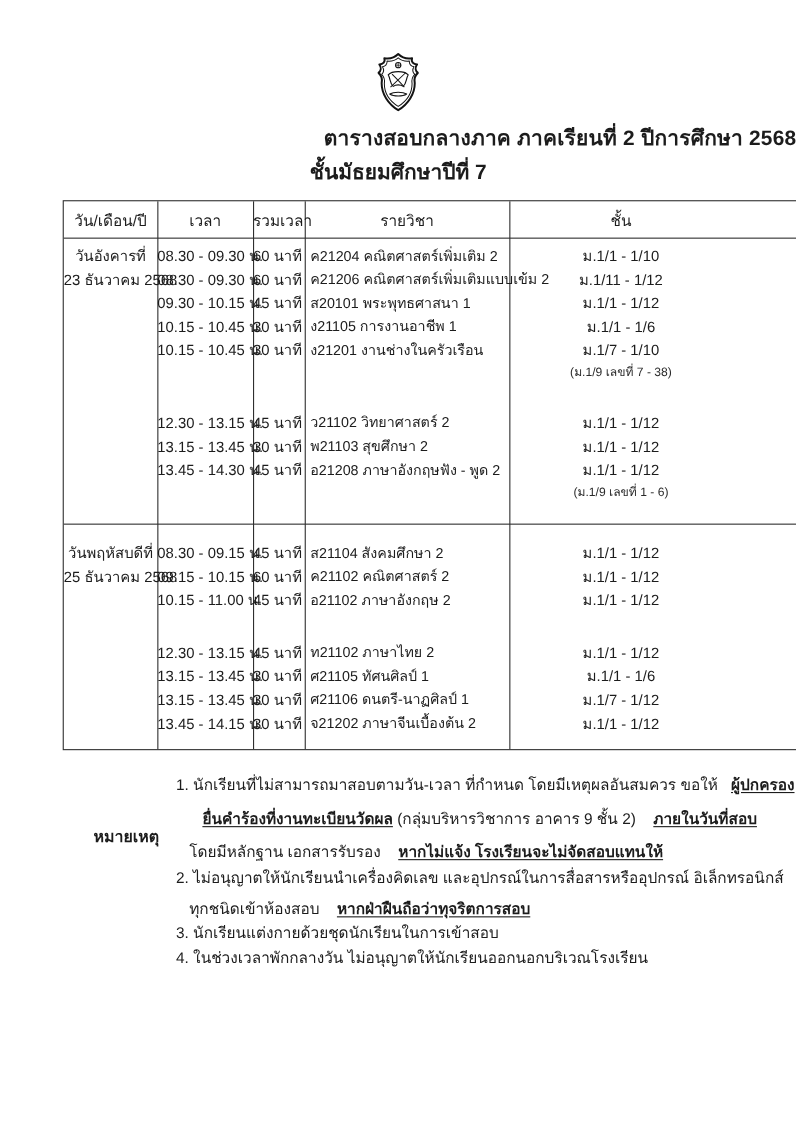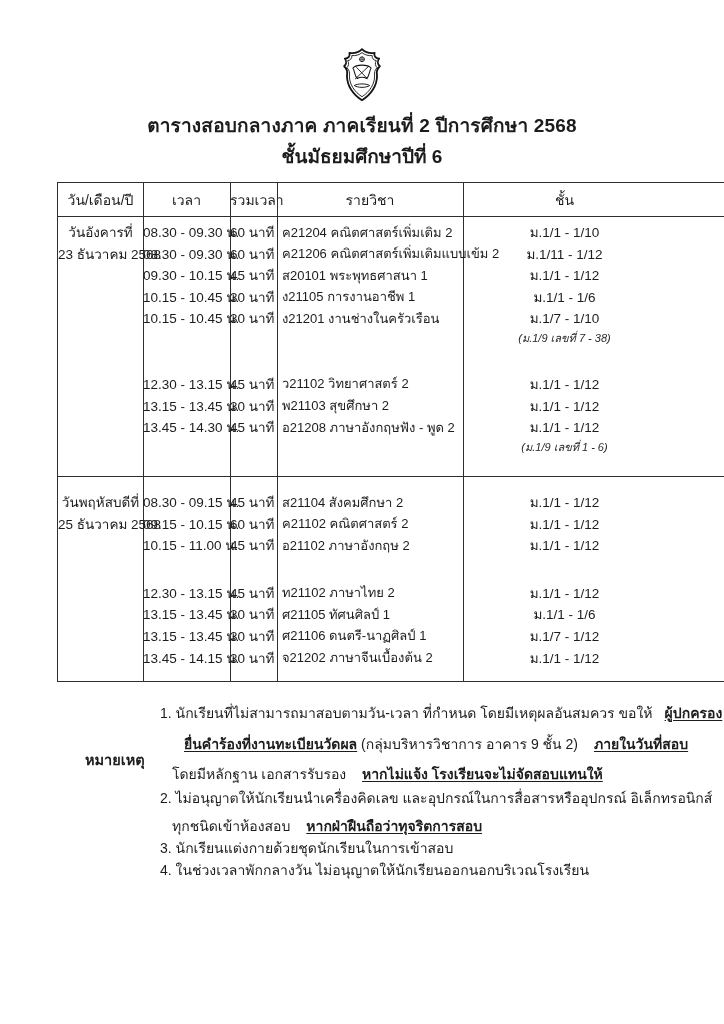--- a/index.html
+++ b/index.html
@@ -8,21 +8,21 @@
     width:724px; height:1024px; position:relative;
     font-family:"Liberation Sans", sans-serif;
     color:#1c1c1c;
   }
   .page { position:absolute; inset:0; background:#fff; overflow:hidden; }
 
   
   .crest { position:absolute; left:341px; top:46px; width:42px; height:58px; }
   .title-1 {
     position:absolute; left:0; right:0; top:110px;
-    text-align:center; font-size:19px; font-weight:bold; letter-spacing:.2px;
+    text-align:right; font-size:19px; font-weight:bold; letter-spacing:.2px;
   }
   .title-2 {
     position:absolute; left:0; right:0; top:141px;
     text-align:center; font-size:19px; font-weight:bold;
   }
 
   
   .exam-table {
     position:absolute; left:57px; top:182px; width:669px; height:500px;
     border:1.4px solid #2f2f2f; font-size:13.5px;
@@ -38,21 +38,21 @@
     align-items:center; text-align:center; font-size:14px;
   }
   .day-block { position:absolute; left:0; right:0; }
   .db-1 { top:34px; height:259px; padding-top:4px; }
   .db-2 { top:302px; height:205px; padding-top:6px; }
 
   .row {
     display:grid; grid-template-columns:85px 87px 47px 186px 203px;
     height:21.6px; align-items:center;
   }
-  .row-note { height:18px;font-style:italic; }
+  .row-note { height:18px; }
   .cell { overflow:visible; white-space:nowrap; }
   .c-day   { text-align:center; font-size:13.5px; }
   .c-time  { text-align:center; }
   .c-dur   { text-align:left; }
   .c-subj  { text-align:left; padding-left:5px; font-size:13px; }
   .c-grade { text-align:center; }
   .gnote   { grid-column:5; font-size:11px; color:#2a2a2a; }
   .lunch-spacer { height:26px; }
 
   
@@ -73,21 +73,21 @@
     <path d="M30 3 C25 8 18 9.5 12 8.5 C13.5 13 10.5 16.5 5.5 16.5 C8.5 20.5 7.5 25 4.5 27.5 C8.5 31 9.5 36 8.5 41 C8.5 55 17 68 30 76 C43 68 51.5 55 51.5 41 C50.5 36 51.5 31 55.5 27.5 C52.5 25 51.5 20.5 54.5 16.5 C49.5 16.5 46.5 13 48 8.5 C42 9.5 35 8 30 3 Z" stroke-width="2.6"></path>
     <path d="M30 8 C26 11.5 20.5 12.8 15.5 12.2 C16 16 13.5 19 9.5 19.5 C11.8 23 11 27 8.5 29.5 C11.8 32.8 12.8 37 12 41.5 C12 53 19 64 30 71 C41 64 48 53 48 41.5 C47.2 37 48.2 32.8 51.5 29.5 C49 27 48.2 23 50.5 19.5 C46.5 19 44 16 44.5 12.2 C39.5 12.8 34 11.5 30 8 Z" stroke-width="1.3"></path>
     <circle cx="30" cy="17.5" r="3.4" stroke-width="1.4"></circle>
     <path d="M26 17.5 L34 17.5 M30 13.8 L30 21.2" stroke-width="1"></path>
     <path d="M17 30 C22 24.5 38 24.5 43 30 C40 35 41 41 36.5 45 C33 42.5 27 42.5 23.5 45 C19 41 20 35 17 30 Z" stroke-width="1.5"></path>
     <path d="M20 46 L40 27 M22 29 C28 35 33 40 38 46" stroke-width="1.3"></path>
     <path d="M19 55 C24 52 36 52 41 55 C36 58.5 24 58.5 19 55 Z" stroke-width="1.4"></path>
   </svg>
 
   <div class="title-1">ตารางสอบกลางภาค ภาคเรียนที่ 2 ปีการศึกษา 2568</div>
-  <div class="title-2">ชั้นมัธยมศึกษาปีที่ 6</div>
+  <div class="title-2">ชั้นมัธยมศึกษาปีที่ 7</div>
 
   <div class="exam-table">
     <div class="vline vl-1"></div>
     <div class="vline vl-2"></div>
     <div class="vline vl-3"></div>
     <div class="vline vl-4"></div>
     <div class="hline hl-header"></div>
     <div class="hline hl-day"></div>
 
     <div class="thead-row">

